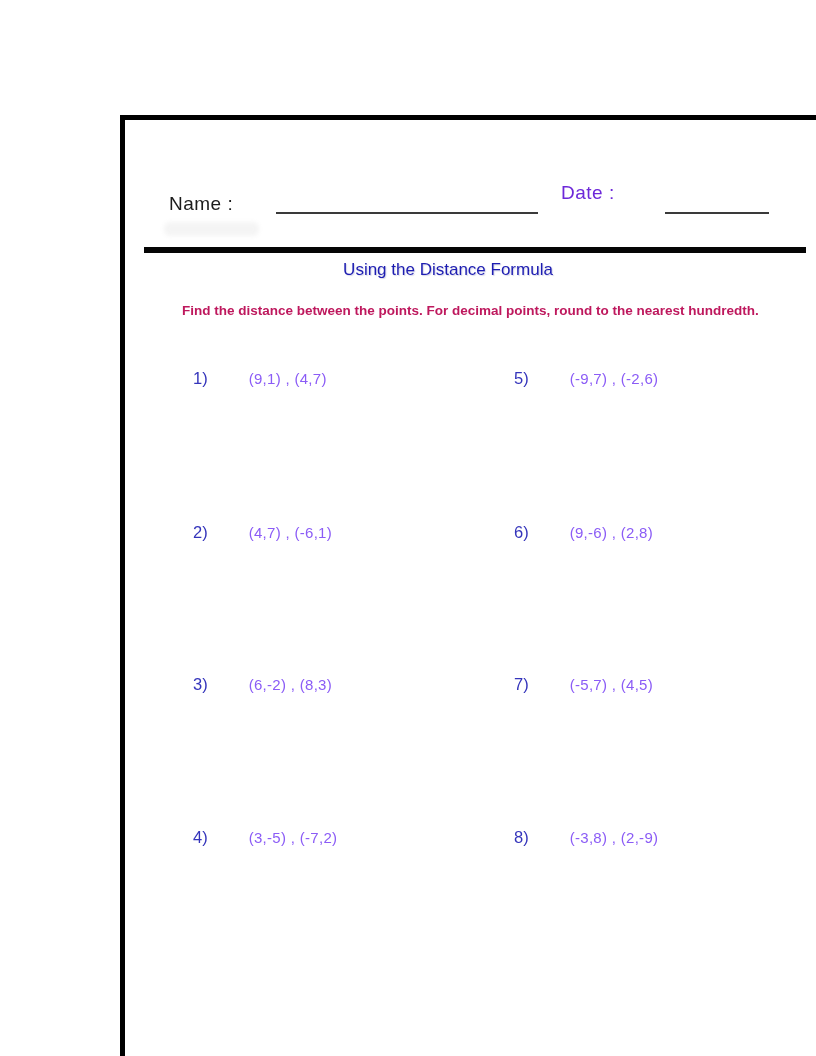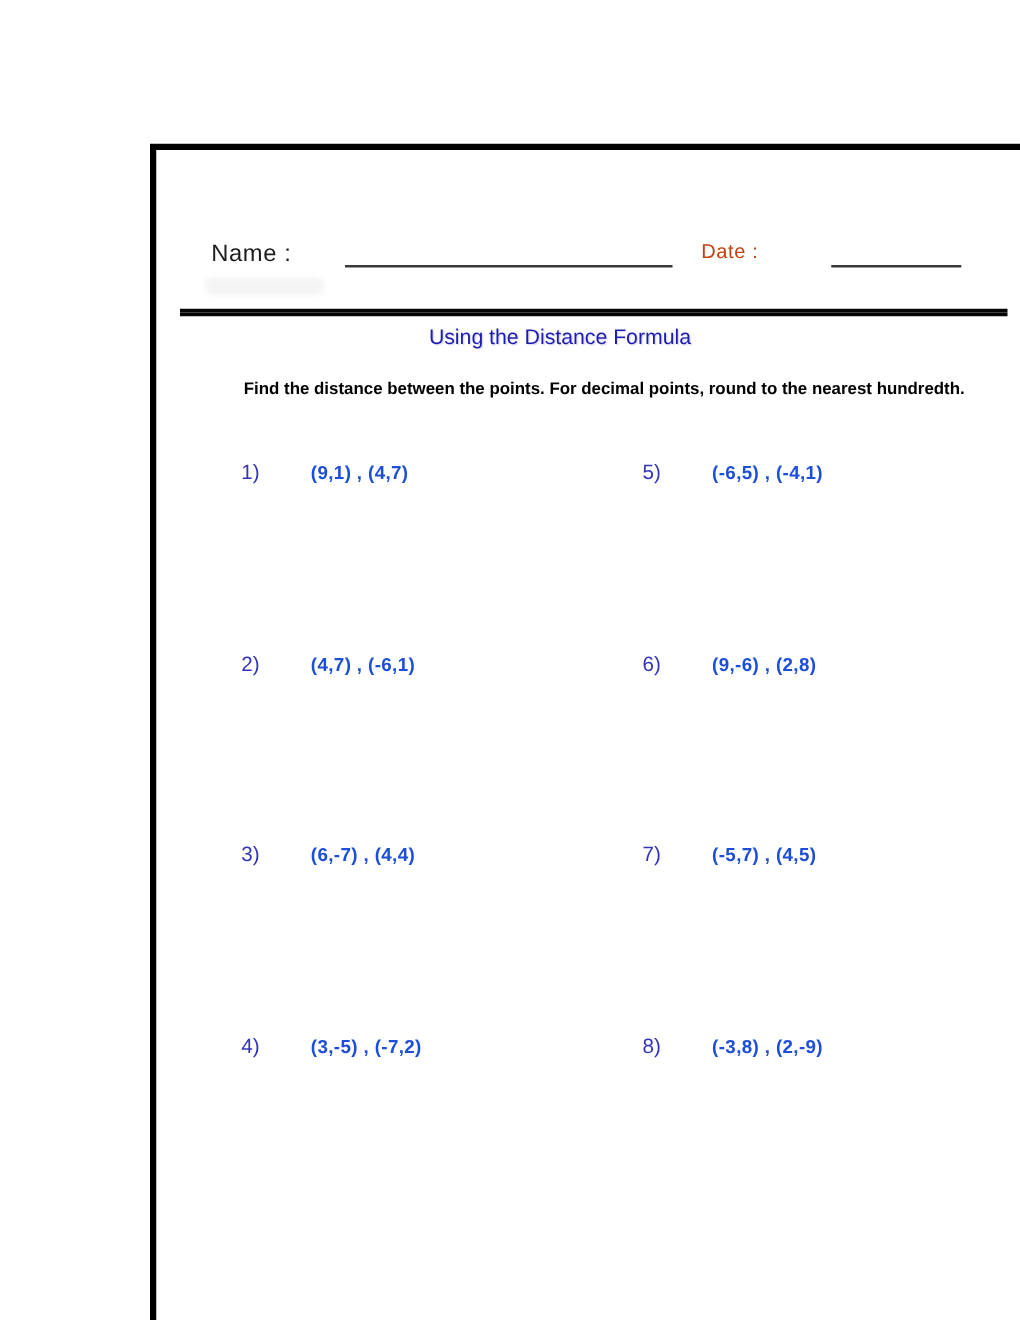--- a/index.html
+++ b/index.html
@@ -32,23 +32,23 @@
     letter-spacing: 0.5px;
   }
   .name-line {
     position: absolute;
     left: 212px; top: 134px;
     width: 262px; height: 16px;
     border-bottom: 2px solid #3a3a3a;
   }
   .date-label {
     position: absolute;
-    left: 497px; top: 129px;
-    font-size: 16px;
-    color: #c2410c;
+    left: 497px; top: 118px;
+    font-size: 19px;
+    color: #6d28d9;
     letter-spacing: 0.5px;
   }
   .date-line {
     position: absolute;
     left: 601px; top: 134px;
     width: 104px; height: 16px;
     border-bottom: 2px solid #3a3a3a;
   }
   .scan-artifact {
     position: absolute;
@@ -72,42 +72,41 @@
     left: 0; top: 196px;
     width: 768px;
     text-align: center;
     font-size: 17px;
     font-weight: normal;
     color: #1d1db1;
     text-shadow: 1px 1px 1px rgba(140,140,190,0.35);
   }
   .instructions {
     position: absolute;
-    left: 131px; top: 239px;
+    left: 118px; top: 239px;
     width: 600px;
     font-size: 13.5px;
     font-weight: bold;
-    color: #000000;
+    color: #be185d;
   }
   .problem {
     position: absolute;
     display: flex;
     align-items: baseline;
     gap: 9px;
     white-space: nowrap;
   }
   .problem .num {
     font-size: 16.5px;
     color: #3434bb;
   }
   .problem .pts {
     font-size: 15px;
-    color: #1d4ed8;
+    color: #8b5cf6;
     letter-spacing: 0.3px;
-    font-weight: bold;
   }
   
   .pos-1 { left: 113px; top: 289px; }
   .pos-2 { left: 113px; top: 443px; }
   .pos-3 { left: 113px; top: 595px; }
   .pos-4 { left: 113px; top: 748px; }
   .pos-5 { left: 434px; top: 289px; }
   .pos-6 { left: 434px; top: 443px; }
   .pos-7 { left: 434px; top: 595px; }
   .pos-8 { left: 434px; top: 748px; }
@@ -138,31 +137,31 @@
     <span class="pts">(9,1) , (4,7)</span>
   </div>
 
   <div class="problem pos-2">
     <span class="num">2)</span>
     <span class="pts">(4,7) , (-6,1)</span>
   </div>
 
   <div class="problem pos-3">
     <span class="num">3)</span>
-    <span class="pts">(6,-7) , (4,4)</span>
+    <span class="pts">(6,-2) , (8,3)</span>
   </div>
 
   <div class="problem pos-4">
     <span class="num">4)</span>
     <span class="pts">(3,-5) , (-7,2)</span>
   </div>
 
   <div class="problem pos-5">
     <span class="num">5)</span>
-    <span class="pts">(-6,5) , (-4,1)</span>
+    <span class="pts">(-9,7) , (-2,6)</span>
   </div>
 
   <div class="problem pos-6">
     <span class="num">6)</span>
     <span class="pts">(9,-6) , (2,8)</span>
   </div>
 
   <div class="problem pos-7">
     <span class="num">7)</span>
     <span class="pts">(-5,7) , (4,5)</span>

